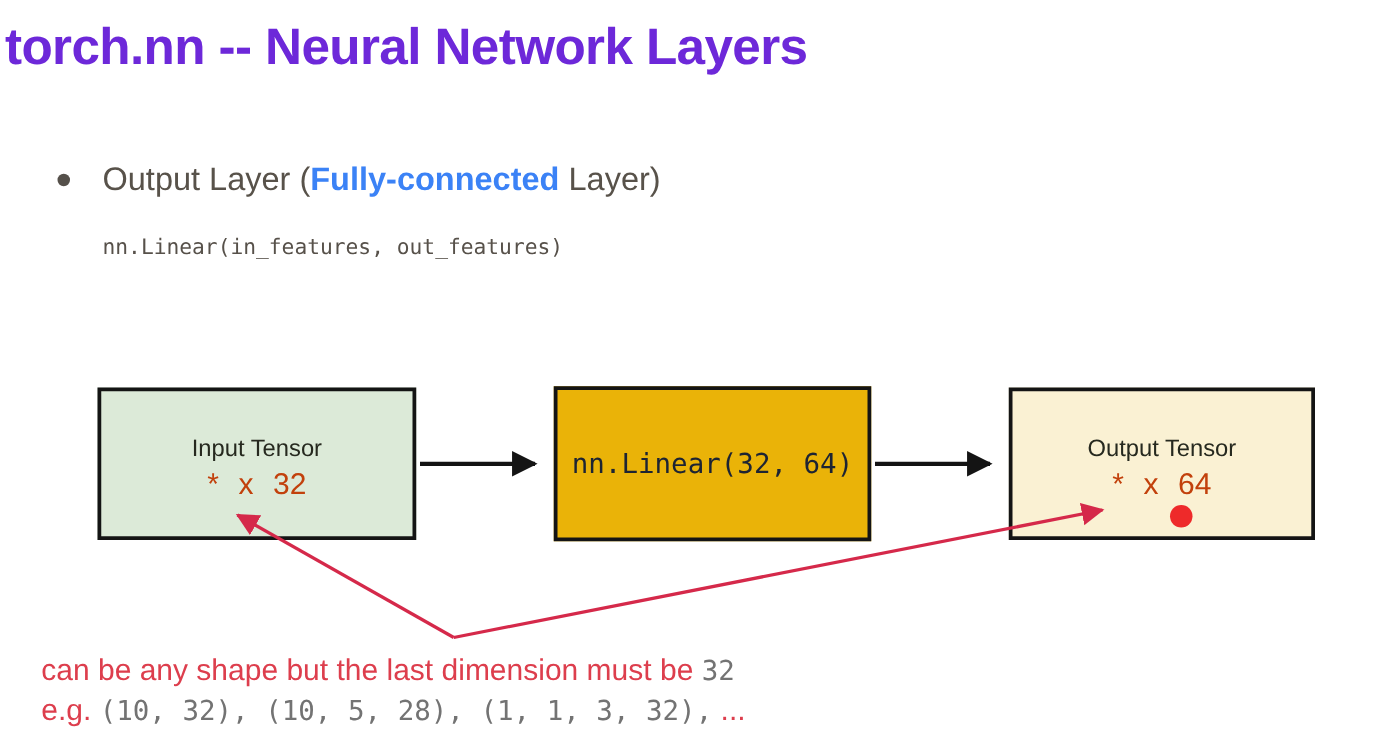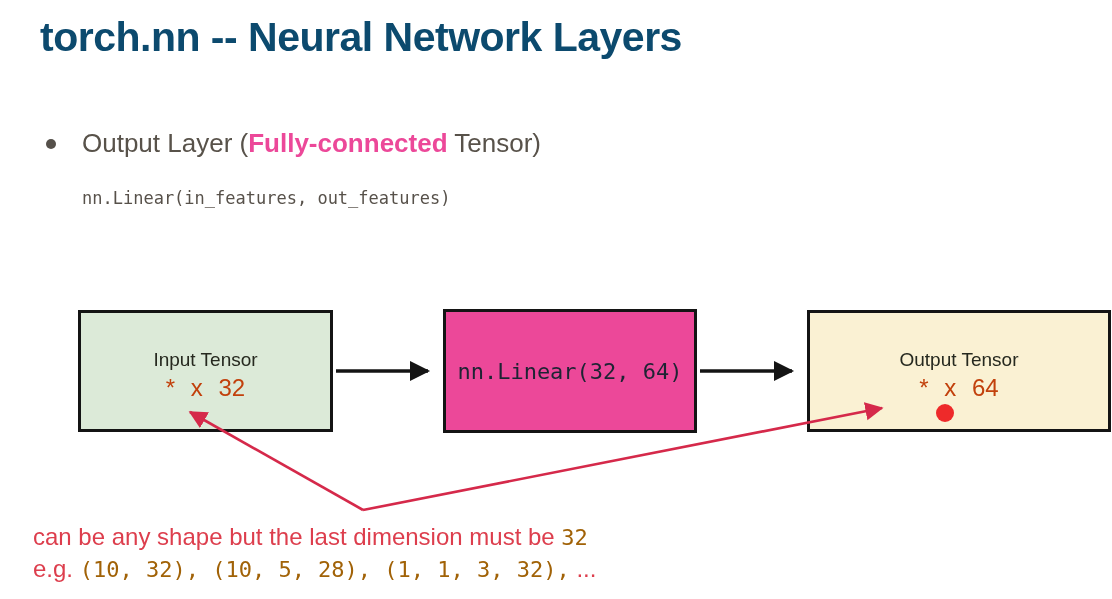--- a/index.html
+++ b/index.html
@@ -12,26 +12,26 @@
     width: 1112px;
     height: 599px;
     background: #ffffff;
     overflow: hidden;
     font-family: "Liberation Sans", sans-serif;
   }
 
   
   .title {
     position: absolute;
-    left: 40px;
+    left: 4px;
     top: 14px;
     font-size: 41px;
     font-weight: bold;
     letter-spacing: -0.5px;
-    color: #0c4a6e;
+    color: #6d28d9;
     white-space: nowrap;
   }
 
   
   .bullet-row {
     position: absolute;
     left: 46px;
     top: 128px;
     display: flex;
     align-items: flex-start;
@@ -41,21 +41,21 @@
   .bullet-dot {
     width: 10px;
     height: 10px;
     border-radius: 50%;
     background: #55504a;
     margin-top: 11px;
     margin-right: 26px;
     flex: 0 0 auto;
   }
   .bullet-text { white-space: nowrap; }
-  .bullet-text .bold-seg { font-weight: bold; color: #ec4899; }
+  .bullet-text .bold-seg { font-weight: bold; color: #3b82f6; }
 
   
   .code-line {
     position: absolute;
     left: 82px;
     top: 188px;
     font-family: "DejaVu Sans Mono", monospace;
     font-size: 17px;
     color: #57514a;
     white-space: nowrap;
@@ -80,27 +80,27 @@
     line-height: 1.2;
   }
   .dbox .box-shape {
     font-family: Liberation Sans, sans-serif;
     font-size: 24px;
     color: #c2410c;
     word-spacing: 9px;
     line-height: 1.3;
   }
   #input-box  { left: 78px;  width: 255px; background: #dcead8; }
-  #output-box { left: 807px; width: 304px; background: #faf1d3; }
+  #output-box { left: 807px; width: 245px; background: #faf1d3; }
   #linear-box {
     left: 443px;
     top: 309px;
     width: 254px;
     height: 124px;
-    background: #ec4899;
+    background: #eab308;
     border: 3px solid #141414;
     position: absolute;
     box-sizing: border-box;
     display: flex;
     align-items: center;
     justify-content: center;
   }
   #linear-box .box-code {
     font-family: "DejaVu Sans Mono", monospace;
     font-size: 22px;
@@ -124,33 +124,33 @@
     left: 33px;
     top: 521px;
     color: #dd3e4d;
     font-size: 24px;
     line-height: 31px;
     white-space: nowrap;
   }
   .annotation .mono-seg {
     font-family: "DejaVu Sans Mono", monospace;
     font-size: 22px;
-    color: #a16207;
+    color: #737373;
   }
 </style>
 </head>
 <body>
 
 <div id="slide">
 
   <div class="title">torch.nn -- Neural Network Layers</div>
 
   <div class="bullet-row">
     <span class="bullet-dot"></span>
-    <span class="bullet-text"><span>Output Layer (</span><span class="bold-seg">Fully-connected</span><span> Tensor)</span></span>
+    <span class="bullet-text"><span>Output Layer (</span><span class="bold-seg">Fully-connected</span><span> Layer)</span></span>
   </div>
 
   <div class="code-line">nn.Linear(in_features, out_features)</div>
 
   <div class="dbox" id="input-box">
     <div class="box-title">Input Tensor</div>
     <div class="box-shape">* x 32</div>
   </div>
 
   <div id="linear-box">

